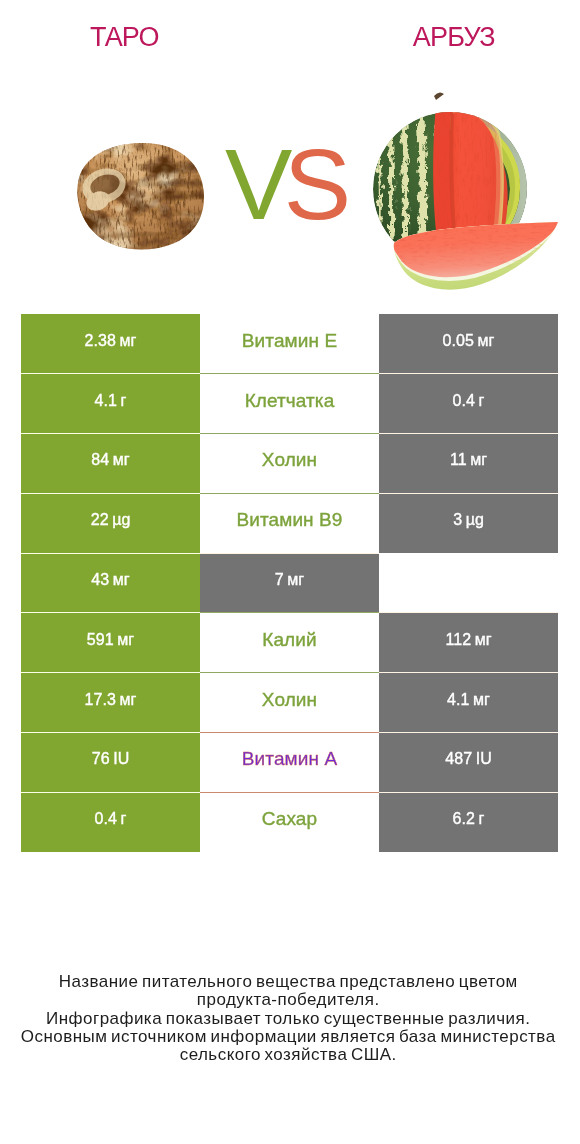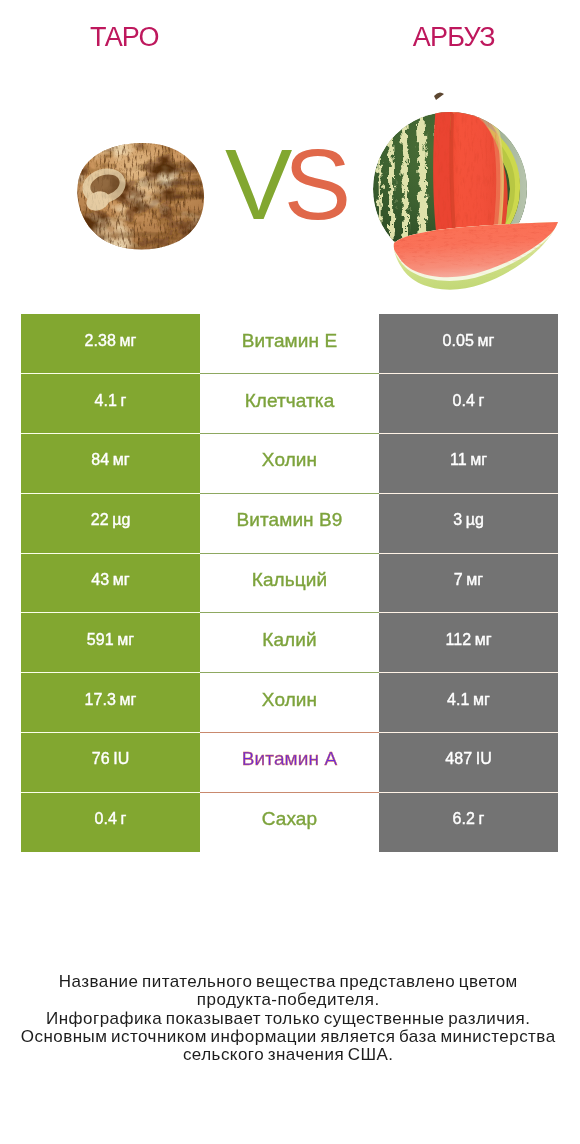--- a/index.html
+++ b/index.html
@@ -300,23 +300,20 @@
           <span class="name">Витамин B9</span>
         </div>
         <div class="cell right">
           <span class="val"><span class="num">3</span><span class="unit">µg</span></span>
         </div>
       </div>
       <div class="row">
         <div class="cell left">
           <span class="val"><span class="num">43</span><span class="unit">мг</span></span>
         </div>
-        <div class="cell mid">
-          <span class="name">Кальций</span>
-        </div>
         <div class="cell right">
           <span class="val"><span class="num">7</span><span class="unit">мг</span></span>
         </div>
       </div>
       <div class="row">
         <div class="cell left">
           <span class="val"><span class="num">591</span><span class="unit">мг</span></span>
         </div>
         <div class="cell mid">
           <span class="name">Калий</span>
@@ -358,15 +355,15 @@
           <span class="val"><span class="num">6.2</span><span class="unit">г</span></span>
         </div>
       </div>
     </div>
 
   <div class="footer">
       <div>Название питательного вещества представлено цветом</div>
       <div>продукта-победителя.</div>
       <div>Инфографика показывает только существенные различия.</div>
       <div>Основным источником информации является база министерства</div>
-      <div>сельского значения США.</div>
+      <div>сельского хозяйства США.</div>
     </div>
 </div>
 
 </body></html>

